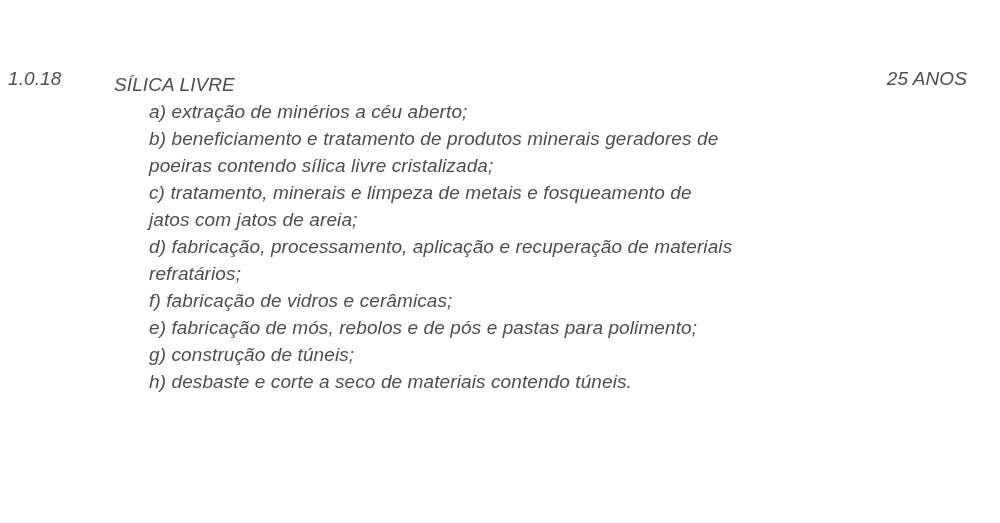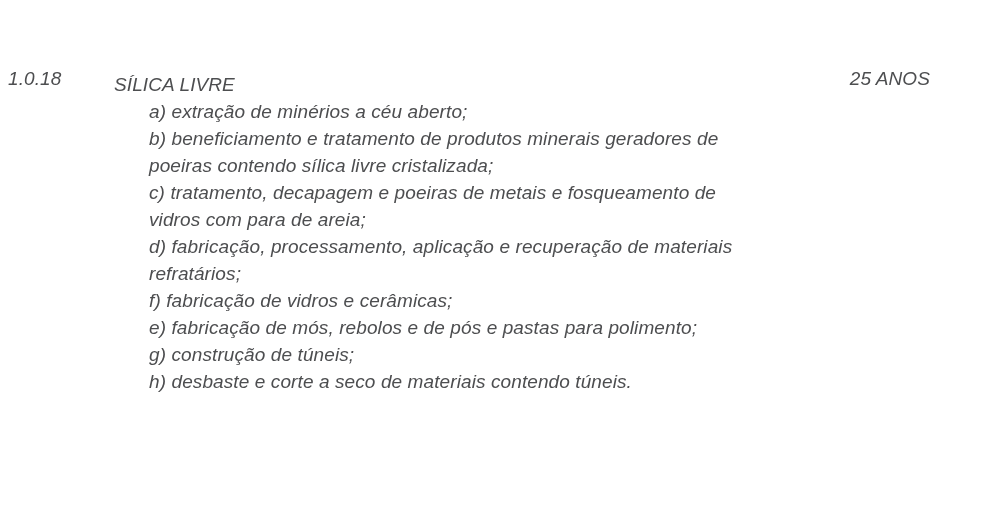--- a/index.html
+++ b/index.html
@@ -42,39 +42,39 @@
     white-space: nowrap;
     margin-top: 6px;
   }
   .col-main .desc-line {
     white-space: nowrap;
     margin-left: 35px;
   }
   .col-duration {
     flex: 1 1 auto;
     text-align: right;
-    padding-right: 70px;
+    padding-right: 33px;
     white-space: nowrap;
   }
 </style>
 </head>
 <body>
 
 <div class="page">
   <div class="entry-row">
 
     <div class="col-code">1.0.18</div>
 
     <div class="col-main">
       <div class="title">SÍLICA LIVRE</div>
       <div class="desc-line">a) extração de minérios a céu aberto;</div>
       <div class="desc-line">b) beneficiamento e tratamento de produtos minerais geradores de</div>
       <div class="desc-line">poeiras contendo sílica livre cristalizada;</div>
-      <div class="desc-line">c) tratamento, decapagem e poeiras de metais e fosqueamento de</div>
-      <div class="desc-line">vidros com para de areia;</div>
+      <div class="desc-line">c) tratamento, minerais e limpeza de metais e fosqueamento de</div>
+      <div class="desc-line">jatos com jatos de areia;</div>
       <div class="desc-line">d) fabricação, processamento, aplicação e recuperação de materiais</div>
       <div class="desc-line">refratários;</div>
       <div class="desc-line">f) fabricação de vidros e cerâmicas;</div>
       <div class="desc-line">e) fabricação de mós, rebolos e de pós e pastas para polimento;</div>
       <div class="desc-line">g) construção de túneis;</div>
       <div class="desc-line">h) desbaste e corte a seco de materiais contendo túneis.</div>
     </div>
 
     <div class="col-duration">25 ANOS</div>
 

